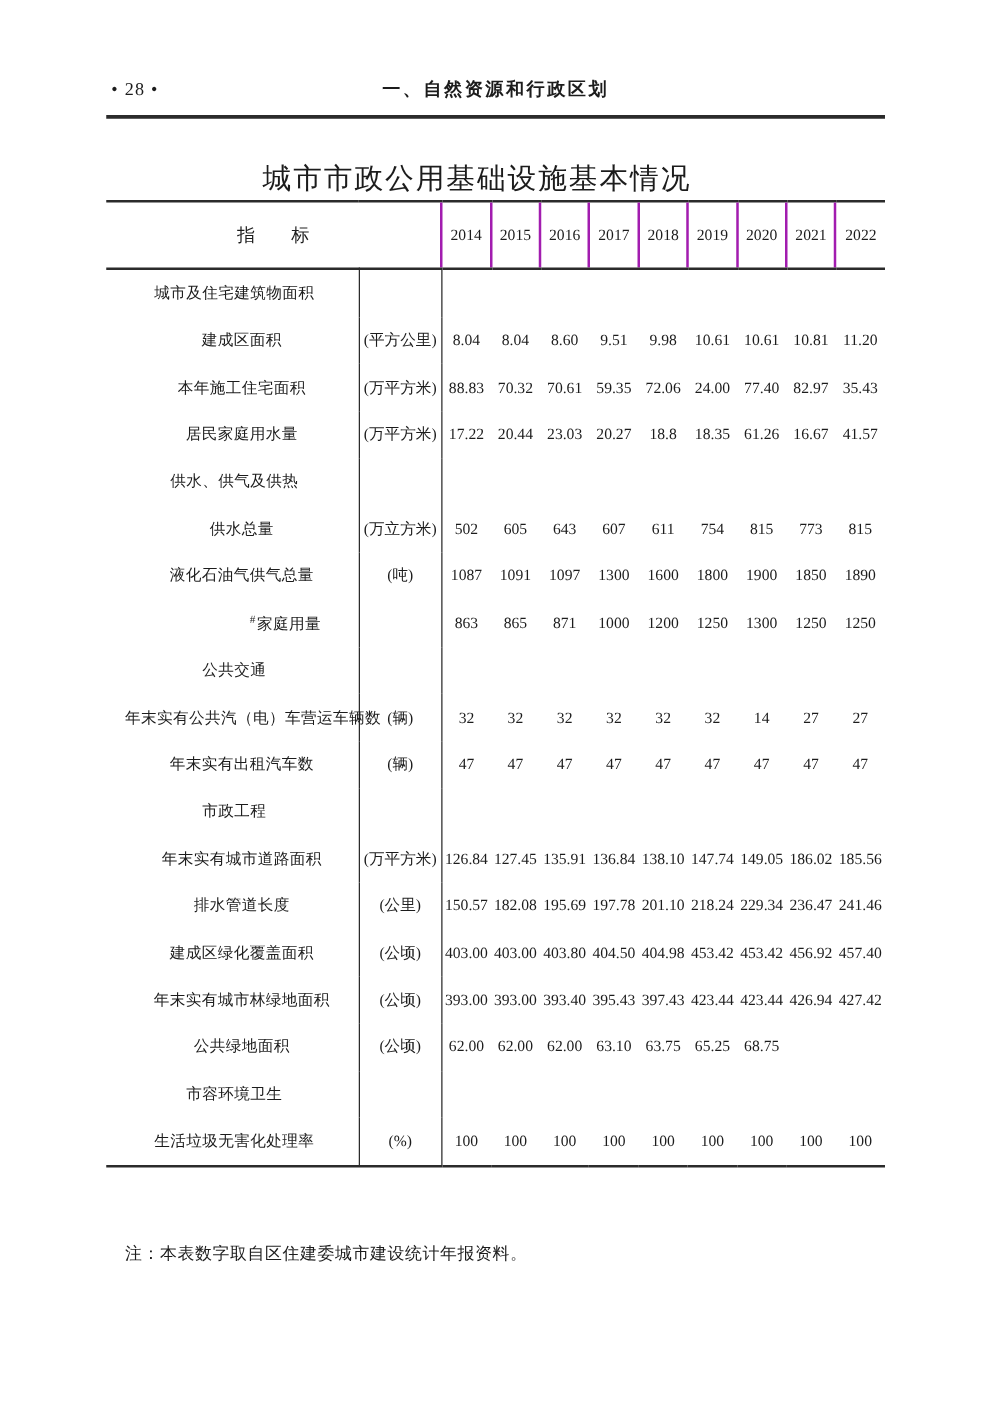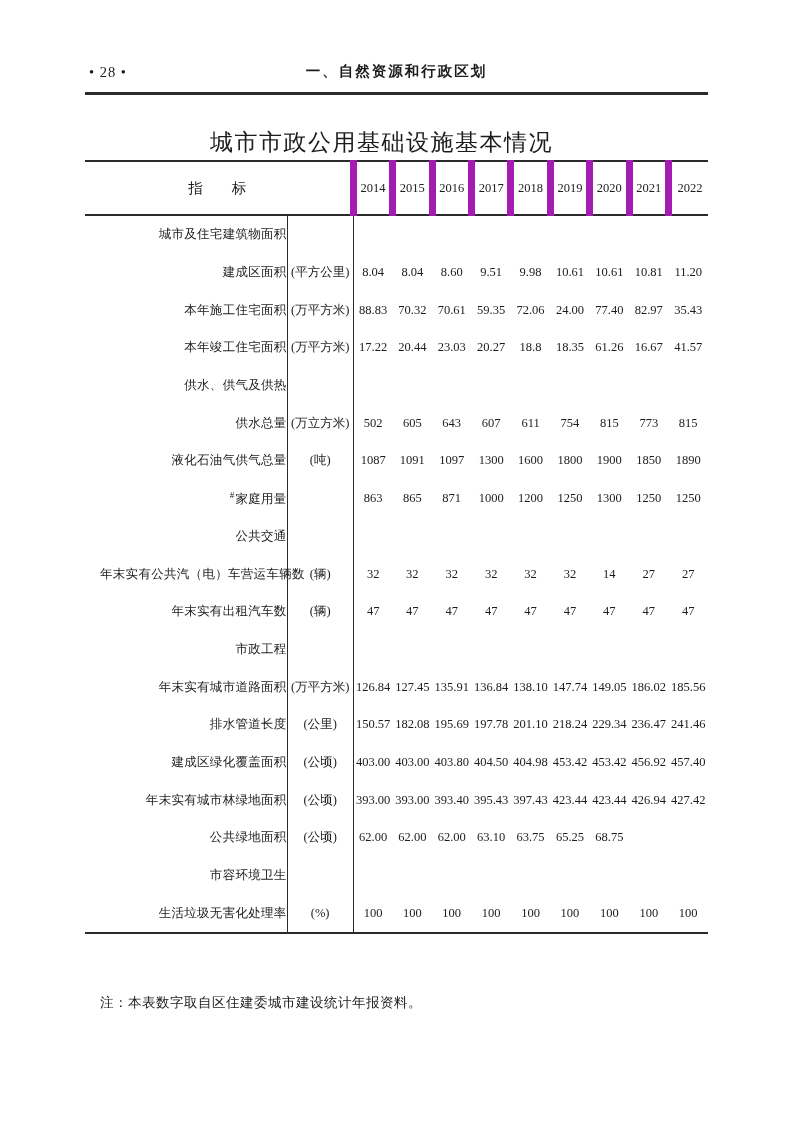--- a/index.html
+++ b/index.html
@@ -33,32 +33,32 @@
   .stat-table thead th {
     border-top:2.2px solid #2b2b2b;
     border-bottom:2px solid #2b2b2b;
     height:52px;
     font-weight:normal;
     font-size:12.5px;
     text-align:center;
     padding:0;
   }
   .stat-table thead th.h-ind { font-size:14.5px;margin-top:38px; }
-  .stat-table thead th.h-year { border-left:7px solid #a21caf; }
+  .stat-table thead th.h-year { border-left:2px solid #a21caf; }
 
   .stat-table tbody td {
     height:37.7px;
     padding:0;
     font-size:12.5px;
     vertical-align:middle;
     white-space:nowrap;
   }
   .stat-table tbody tr:last-child td { border-bottom:2.2px solid #2b2b2b; }
 
-  td.c-label { text-align:right; letter-spacing:0.3px; }
+  td.c-label { text-align:center; letter-spacing:0.3px; }
   td.c-label.lv-section { padding-left:3px; }
   td.c-label.lv-item    { padding-left:15px; }
   td.c-label.lv-sub     { padding-left:85px; }
   td.c-label.lv-item0   { padding-left:3px; }
 
   td.c-unit {
     border-left:1px solid #2b2b2b;
     border-right:1px solid #2b2b2b;
     text-align:center;
   }
@@ -144,21 +144,21 @@
           <td class="c-val">70.32</td>
           <td class="c-val">70.61</td>
           <td class="c-val">59.35</td>
           <td class="c-val">72.06</td>
           <td class="c-val">24.00</td>
           <td class="c-val">77.40</td>
           <td class="c-val">82.97</td>
           <td class="c-val">35.43</td>
         </tr>
         <tr>
-          <td class="c-label lv-item">本年竣工住宅面积</td>
+          <td class="c-label lv-item">居民家庭用水量</td>
           <td class="c-unit">(万平方米)</td>
           <td class="c-val">17.22</td>
           <td class="c-val">20.44</td>
           <td class="c-val">23.03</td>
           <td class="c-val">20.27</td>
           <td class="c-val">18.8</td>
           <td class="c-val">18.35</td>
           <td class="c-val">61.26</td>
           <td class="c-val">16.67</td>
           <td class="c-val">41.57</td>

